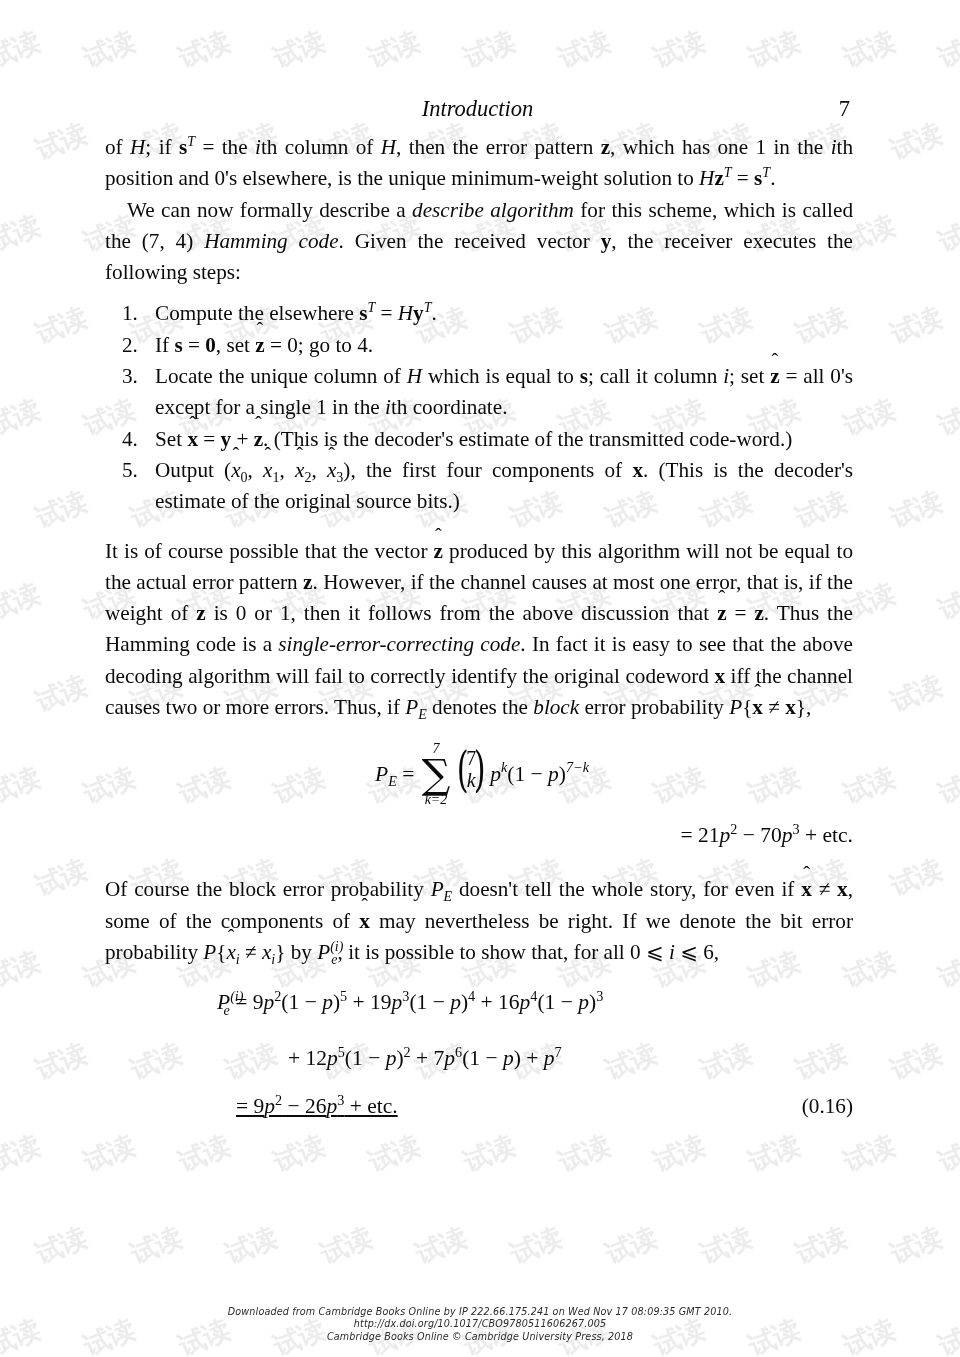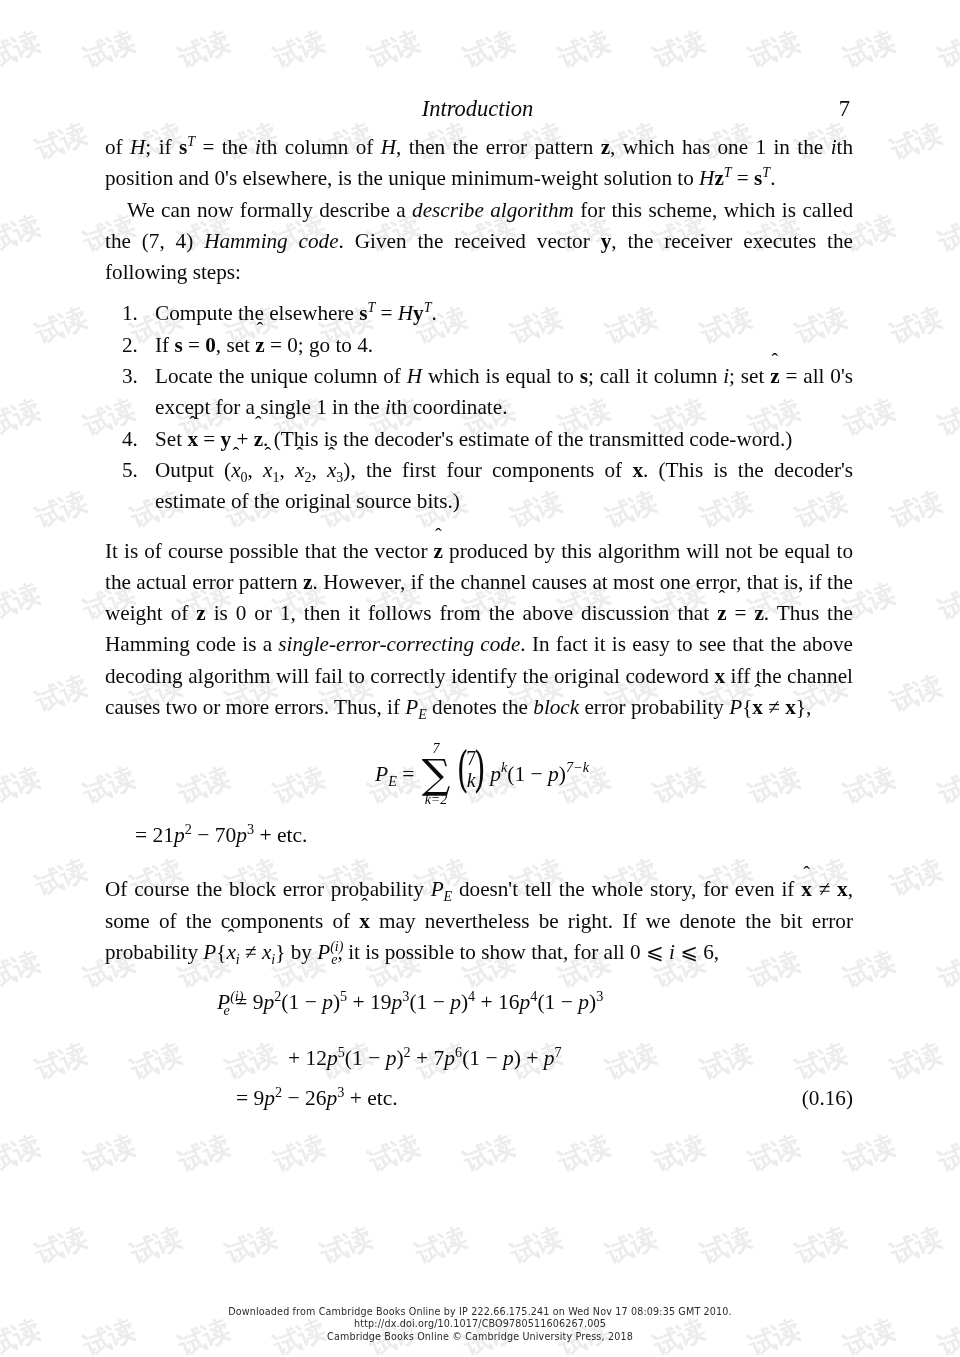--- a/index.html
+++ b/index.html
@@ -209,20 +209,21 @@
     text-align: center;
     font-family: "DejaVu Sans", sans-serif;
     color: #2b2b2b;
     z-index: 3;
   }
   #footer .fline {
     display: block;
     font-size: 9.6px;
     line-height: 12.4px;
     letter-spacing: 0.15px;
+    font-style: italic;
   }
 </style>
 </head>
 <body>
 
 <div id="watermark-layer">
     <span class="wm" style="left: 47.5px; top: 92px; color: rgb(236, 236, 237);">试读</span>
     <span class="wm" style="left: 142.5px; top: 92px; color: rgb(236, 236, 237);">试读</span>
     <span class="wm" style="left: 237.5px; top: 92px; color: rgb(236, 236, 237);">试读</span>
     <span class="wm" style="left: 332.5px; top: 92px; color: rgb(236, 236, 237);">试读</span>
@@ -417,32 +418,32 @@
         <span class="num">5.</span><span>Output (</span><span class="hat-wrap mi"><span class="hat">ˆ</span><span>x</span></span><sub class="mup">0</sub><span>, </span><span class="hat-wrap mi"><span class="hat">ˆ</span><span>x</span></span><sub class="mup">1</sub><span>, </span><span class="hat-wrap mi"><span class="hat">ˆ</span><span>x</span></span><sub class="mup">2</sub><span>, </span><span class="hat-wrap mi"><span class="hat">ˆ</span><span>x</span></span><sub class="mup">3</sub><span>), the first four components of </span><span class="mbf">x</span><span>. (This is the decoder's estimate of the original source bits.)</span>
       </li>
 
     </ol>
 
     <p class="para" style="margin-top:18px;"><span>It is of course possible that the vector </span><span class="hat-wrap mbf"><span class="hat">ˆ</span><span>z</span></span><span> produced by this algorithm will not be equal to the actual error pattern </span><span class="mbf">z</span><span>. However, if the channel causes at most one error, that is, if the weight of </span><span class="mbf">z</span><span> is 0 or 1, then it follows from the above discussion that </span><span class="hat-wrap mbf"><span class="hat">ˆ</span><span>z</span></span><span> = </span><span class="mbf">z</span><span>. Thus the Hamming code is a </span><span class="mi">single-error-correcting code</span><span>. In fact it is easy to see that the above decoding algorithm will fail to correctly identify the original codeword </span><span class="mbf">x</span><span> iff the channel causes two or more errors. Thus, if </span><span class="mi">P</span><sub class="mi">E</sub><span> denotes the </span><span class="mi">block</span><span> error probability </span><span class="mi">P</span><span>{</span><span class="hat-wrap mbf"><span class="hat">ˆ</span><span>x</span></span><span> ≠ </span><span class="mbf">x</span><span>},</span></p>
 
     <div class="eqblock" style="margin-top:24px;">
       <div class="eqline" style="text-align:center; padding-left:6px;"><span class="mi">P</span><sub class="mi">E</sub><span> = </span><span class="sumop"><span class="lim-top">7</span><span class="sg">∑</span><span class="lim-bot">k=2</span></span><span class="binom"><span class="pr l">(</span><span class="stack"><span>7</span><br><span class="mi">k</span></span><span class="pr r">)</span></span><span class="mi">p</span><sup class="mi">k</sup><span>(1 − </span><span class="mi">p</span><span>)</span><sup class="mi">7−k</sup></div>
 
-      <div class="eqline" style="text-align:left; padding-left:30px; margin-top:30px;"><span>= 21</span><span class="mi">p</span><sup class="mup">2</sup><span> − 70</span><span class="mi">p</span><sup class="mup">3</sup><span> + etc.</span></div>
+      <div class="eqline" style="text-align:right; padding-left:30px; margin-top:30px;"><span>= 21</span><span class="mi">p</span><sup class="mup">2</sup><span> − 70</span><span class="mi">p</span><sup class="mup">3</sup><span> + etc.</span></div>
     </div>
 
     <p class="para" style="margin-top:26px;"><span>Of course the block error probability </span><span class="mi">P</span><sub class="mi">E</sub><span> doesn't tell the whole story, for even if </span><span class="hat-wrap mbf"><span class="hat">ˆ</span><span>x</span></span><span> ≠ </span><span class="mbf">x</span><span>, some of the components of </span><span class="hat-wrap mbf"><span class="hat">ˆ</span><span>x</span></span><span> may nevertheless be right. If we denote the bit error probability </span><span class="mi">P</span><span>{</span><span class="hat-wrap mi"><span class="hat">ˆ</span><span>x</span></span><sub class="mi">i</sub><span> ≠ </span><span class="mi">x</span><sub class="mi">i</sub><span>} by </span><span class="mi">P</span><sup class="mi">(i)</sup><sub class="mi" style="margin-left:-12px;">e</sub><span>, it is possible to show that, for all 0 ⩽ </span><span class="mi">i</span><span> ⩽ 6,</span></p>
 
     <div class="eqblock" style="margin-top:22px;">
 
       <div class="eqline" style="padding-left:112px;"><span class="mi">P</span><sup class="mi">(i)</sup><sub class="mi" style="margin-left:-20px;">e</sub><span> = 9</span><span class="mi">p</span><sup class="mup">2</sup><span>(1 − </span><span class="mi">p</span><span>)</span><sup class="mup">5</sup><span> + 19</span><span class="mi">p</span><sup class="mup">3</sup><span>(1 − </span><span class="mi">p</span><span>)</span><sup class="mup">4</sup><span> + 16</span><span class="mi">p</span><sup class="mup">4</sup><span>(1 − </span><span class="mi">p</span><span>)</span><sup class="mup">3</sup></div>
 
       <div class="eqline" style="padding-left:183px; margin-top:31px;"><span>+ 12</span><span class="mi">p</span><sup class="mup">5</sup><span>(1 − </span><span class="mi">p</span><span>)</span><sup class="mup">2</sup><span> + 7</span><span class="mi">p</span><sup class="mup">6</sup><span>(1 − </span><span class="mi">p</span><span>)</span><span> + </span><span class="mi">p</span><sup class="mup">7</sup></div>
 
-      <div class="eqline" style="padding-left:131px; margin-top:15px;"><span>= 9</span><span class="mi">p</span><sup class="mup">2</sup><span> − 26</span><span class="mi">p</span><sup class="mup">3</sup><span> + etc.</span><span class="eqnum">(0.16)</span></div>
+      <div class="eqline" style="padding-left:131px; margin-top:23px;text-decoration:underline;"><span>= 9</span><span class="mi">p</span><sup class="mup">2</sup><span> − 26</span><span class="mi">p</span><sup class="mup">3</sup><span> + etc.</span><span class="eqnum">(0.16)</span></div>
     </div>
 
 
   </div>
 
   <div id="footer">
     <span class="fline">Downloaded from Cambridge Books Online by IP 222.66.175.241 on Wed Nov 17 08:09:35 GMT 2010.</span>
     <span class="fline">http://dx.doi.org/10.1017/CBO9780511606267.005</span>
     <span class="fline">Cambridge Books Online © Cambridge University Press, 2018</span>
   </div>

